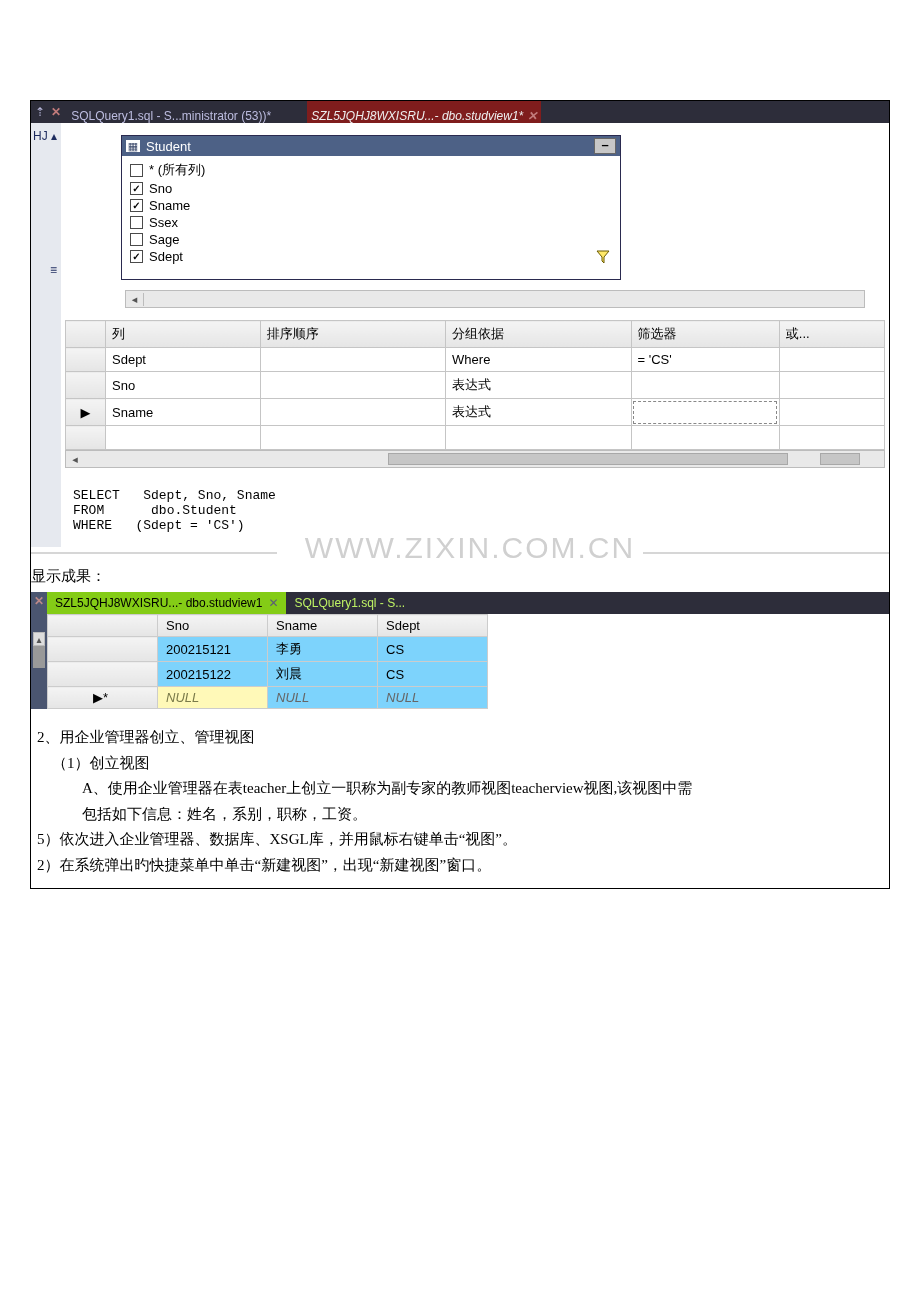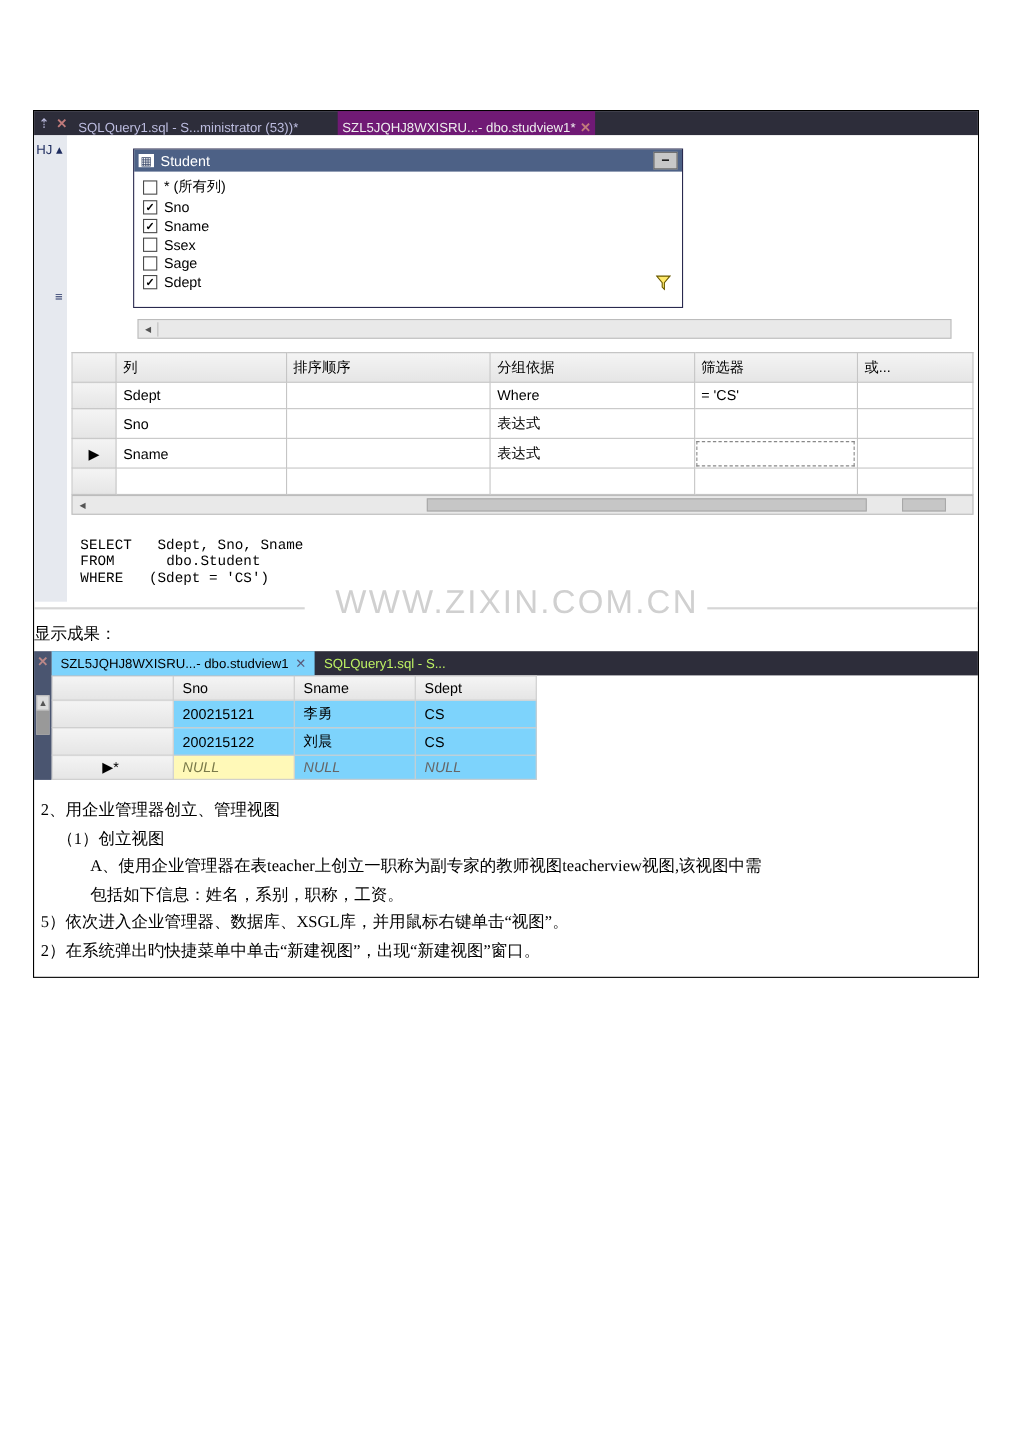--- a/index.html
+++ b/index.html
@@ -33,22 +33,23 @@
     overflow: hidden;
   }
   .top-tabs .tab {
     display: flex;
     align-items: flex-end;
     gap: 4px;
     height: 100%;
     padding: 0 4px;
   }
   .top-tabs .tab.active {
-    background: #701a75;
+    background: #7f1d1d;
     color: #eee;
+    font-style: italic;
   }
   .top-tabs .close-x {
     color: #c27b7b;
     font-weight: bold;
   }
   
   .designer-outer {
     display: flex;
   }
   .left-gutter {
@@ -307,21 +308,21 @@
     font-size: 12px;
   }
   .res-tabs .tab {
     display: flex;
     align-items: center;
     gap: 6px;
     padding: 0 8px;
     color: #bef264;
   }
   .res-tabs .tab.active {
-    background: #7dd3fc;
+    background: #84cc16;
     color: #000;
   }
   .res-tabs .close-x {
     color: #5a5a7a;
   }
   table.results {
     border-collapse: collapse;
     font-size: 13px;
   }
   table.results th, table.results td {

